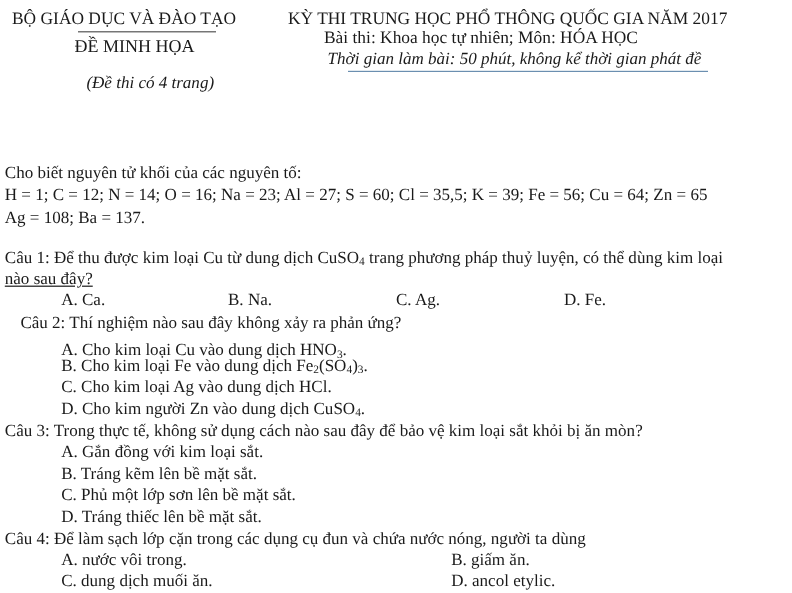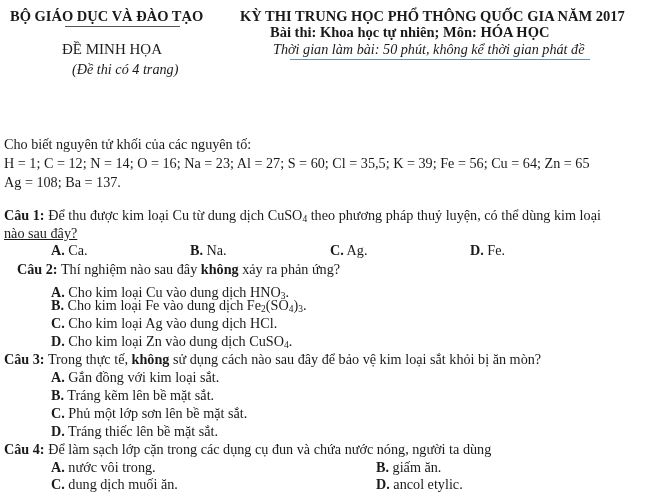--- a/index.html
+++ b/index.html
@@ -2,62 +2,62 @@
 <html><head>
 <meta charset="utf-8">
 <style>
   html, body { margin: 0; padding: 0; background: #ffffff; }
   body {
     width: 660px; height: 494px; overflow: hidden; position: relative;
     font-family: "Liberation Serif", "DejaVu Serif", serif;
     color: #1a1a1a; font-size: 14.2px;
   }
   .abs { position: absolute; white-space: nowrap; line-height: 1; }
-  .b { font-weight: bold; }
+  .b { font-weight: normal; }
   .i { font-style: italic; }
   .hdr { font-size: 14.5px; }
   .uline { position: absolute; height: 1px; background: #555; }
   .uline.blue { background: #6b8fb0; }
   sub { font-size: 9.5px; vertical-align: -2px; line-height: 0; }
 </style>
 </head>
 <body>
 
 <div class="abs b hdr" style="left:10px; top:9px;">BỘ GIÁO DỤC VÀ ĐÀO TẠO</div>
 <div class="uline" style="left:65px; top:26px; width:115px;"></div>
-<div class="abs" style="left:62px; top:42px; font-size:15px;">ĐỀ MINH HỌA</div>
+<div class="abs" style="left:62px; top:32px; font-size:15px;">ĐỀ MINH HỌA</div>
 <div class="abs i" style="left:72px; top:62px;">(Đề thi có 4 trang)</div>
 
 <div class="abs b hdr" style="left:240px; top:9px;">KỲ THI TRUNG HỌC PHỔ THÔNG QUỐC GIA NĂM 2017</div>
 <div class="abs b hdr" style="left:270px; top:25px;">Bài thi: Khoa học tự nhiên; Môn: HÓA HỌC</div>
 <div class="abs i" style="left:273px; top:42px;">Thời gian làm bài: 50 phút, không kể thời gian phát đề</div>
 <div class="uline blue" style="left:290px; top:59px; width:300px;"></div>
 
 <div class="abs" style="left:4px; top:137px;">Cho biết nguyên tử khối của các nguyên tố:</div>
 <div class="abs" style="left:4px; top:156px;">H = 1; C = 12; N = 14; O = 16; Na = 23; Al = 27; S = 60; Cl = 35,5; K = 39; Fe = 56; Cu = 64; Zn = 65</div>
 <div class="abs" style="left:4px; top:175px;">Ag = 108; Ba = 137.</div>
 
 <div class="abs" style="left:4px; top:208px;">
   <span class="b">Câu 1:</span>
-  <span>Để thu được kim loại Cu từ dung dịch CuSO</span><sub>4</sub><span> theo phương pháp thuỷ luyện, có thể dùng kim loại</span>
+  <span>Để thu được kim loại Cu từ dung dịch CuSO</span><sub>4</sub><span> trang phương pháp thuỷ luyện, có thể dùng kim loại</span>
 </div>
 <div class="abs" style="left:4px; top:226px;text-decoration:underline;">nào sau đây?</div>
 <div class="abs" style="left:51px; top:243px;"><span class="b">A.</span> <span>Ca.</span></div>
 <div class="abs" style="left:190px; top:243px;"><span class="b">B.</span> <span>Na.</span></div>
 <div class="abs" style="left:330px; top:243px;"><span class="b">C.</span> <span>Ag.</span></div>
 <div class="abs" style="left:470px; top:243px;"><span class="b">D.</span> <span>Fe.</span></div>
 
 <div class="abs" style="left:17px; top:262px;">
   <span class="b">Câu 2:</span>
   <span>Thí nghiệm nào sau đây </span><span class="b">không</span><span> xảy ra phản ứng?</span>
 </div>
 <div class="abs" style="left:51px; top:285px;"><span class="b">A.</span> <span>Cho kim loại Cu vào dung dịch HNO</span><sub>3</sub><span>.</span></div>
 <div class="abs" style="left:51px; top:298px;"><span class="b">B.</span> <span>Cho kim loại Fe vào dung dịch Fe</span><sub>2</sub><span>(SO</span><sub>4</sub><span>)</span><sub>3</sub><span>.</span></div>
 <div class="abs" style="left:51px; top:316px;"><span class="b">C.</span> <span>Cho kim loại Ag vào dung dịch HCl.</span></div>
-<div class="abs" style="left:51px; top:334px;"><span class="b">D.</span> <span>Cho kim loại Zn vào dung dịch CuSO</span><sub>4</sub><span>.</span></div>
+<div class="abs" style="left:51px; top:334px;"><span class="b">D.</span> <span>Cho kim người Zn vào dung dịch CuSO</span><sub>4</sub><span>.</span></div>
 
 <div class="abs" style="left:4px; top:352px;">
   <span class="b">Câu 3:</span>
   <span>Trong thực tế, </span><span class="b">không</span><span> sử dụng cách nào sau đây để bảo vệ kim loại sắt khỏi bị ăn mòn?</span>
 </div>
 <div class="abs" style="left:51px; top:370px;"><span class="b">A.</span> <span>Gắn đồng với kim loại sắt.</span></div>
 <div class="abs" style="left:51px; top:388px;"><span class="b">B.</span> <span>Tráng kẽm lên bề mặt sắt.</span></div>
 <div class="abs" style="left:51px; top:406px;"><span class="b">C.</span> <span>Phủ một lớp sơn lên bề mặt sắt.</span></div>
 <div class="abs" style="left:51px; top:424px;"><span class="b">D.</span> <span>Tráng thiếc lên bề mặt sắt.</span></div>
 

